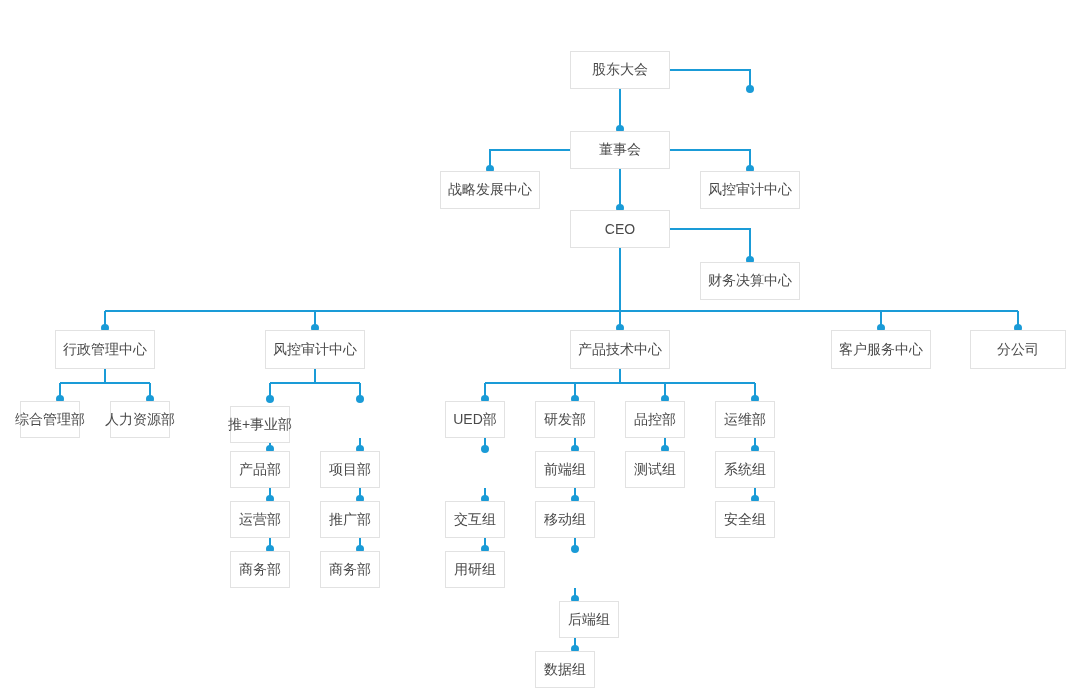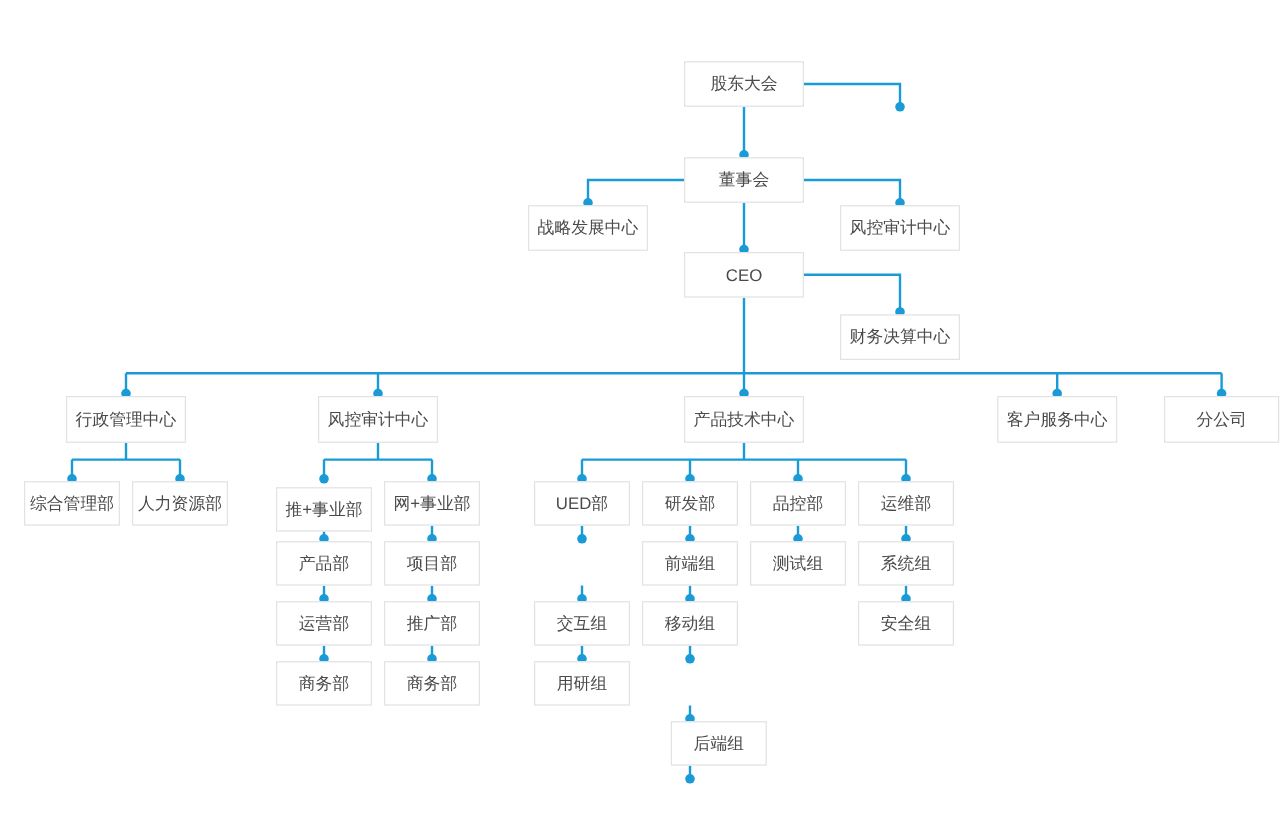--- a/index.html
+++ b/index.html
@@ -20,21 +20,21 @@
   #connectors circle{fill:var(--dot-color);stroke:none;}
   .node{
     position:absolute;box-sizing:border-box;
     background:var(--box-bg);border:1px solid var(--box-border);
     color:var(--text-color);font-size:14px;
     display:flex;align-items:center;justify-content:center;
     white-space:nowrap;
   }
   .lv1{width:100px;height:38px;}
   .lv2{width:100px;height:39px;}
-  .sm{width:80px;height:37px;}
+  .sm{width:60px;height:37px;}
 </style>
 </head>
 <body>
 
 <div id="stage">
 
   <svg id="connectors" width="1070" height="689" viewBox="0 0 1070 689">
     <g>
       <path d="M620 89 V129 M670 70 H750 V89 M570 150 H490 V169 M670 150 H750 V169 M620 169 V208 M670 229 H750 V260 M620 248 V311"></path>
       <path d="M105 311 H1018 M105 311 V328 M315 311 V328 M620 311 V328 M881 311 V328 M1018 311 V328"></path>
@@ -97,33 +97,33 @@
   <div class="node lv2" style="left:970px;top:330px;width:96px">分公司</div>
 
   <div class="node sm" style="left:20px;top:401px">综合管理部</div>
   <div class="node sm" style="left:110px;top:401px">人力资源部</div>
 
   <div class="node sm" style="left:230px;top:406px">推+事业部</div>
   <div class="node sm" style="left:230px;top:451px">产品部</div>
   <div class="node sm" style="left:230px;top:501px">运营部</div>
   <div class="node sm" style="left:230px;top:551px">商务部</div>
 
-  <div class="node sm" style="left:320px;top:401px">网+事业部</div>
   <div class="node sm" style="left:320px;top:451px">项目部</div>
   <div class="node sm" style="left:320px;top:501px">推广部</div>
   <div class="node sm" style="left:320px;top:551px">商务部</div>
 
   <div class="node sm" style="left:445px;top:401px">UED部</div>
   <div class="node sm" style="left:445px;top:501px">交互组</div>
   <div class="node sm" style="left:445px;top:551px">用研组</div>
 
   <div class="node sm" style="left:535px;top:401px">研发部</div>
   <div class="node sm" style="left:535px;top:451px">前端组</div>
   <div class="node sm" style="left:535px;top:501px">移动组</div>
   <div class="node sm" style="left:559px;top:601px">后端组</div>
+  <div class="node sm" style="left:535px;top:651px">数据组</div>
 
   <div class="node sm" style="left:625px;top:401px">品控部</div>
   <div class="node sm" style="left:625px;top:451px">测试组</div>
 
   <div class="node sm" style="left:715px;top:401px">运维部</div>
   <div class="node sm" style="left:715px;top:451px">系统组</div>
   <div class="node sm" style="left:715px;top:501px">安全组</div>
 
 </div>
 

